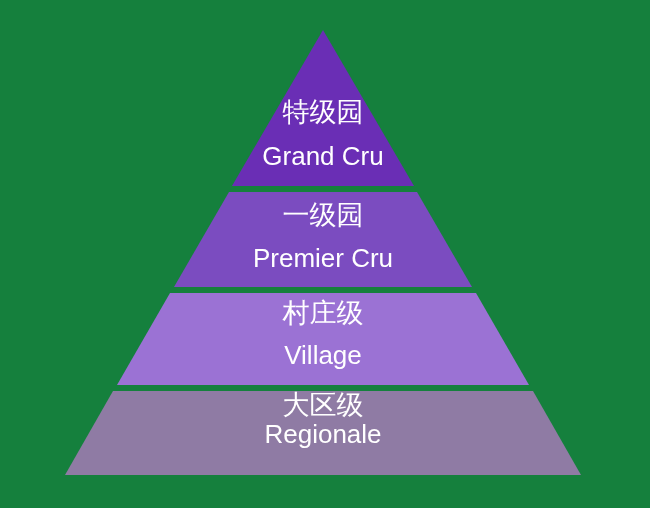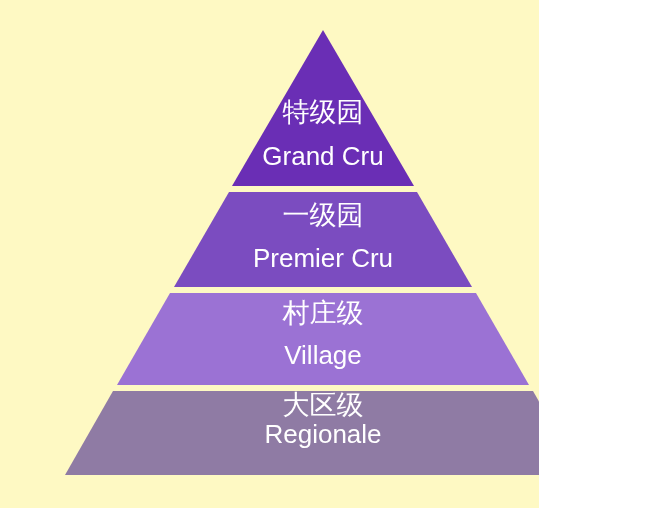--- a/index.html
+++ b/index.html
@@ -2,23 +2,23 @@
 <html><head>
 <meta charset="utf-8">
 <style>
   html, body {
     margin: 0;
     padding: 0;
     background: #ffffff;
   }
   .stage {
     position: relative;
-    width: 539px;
+    width: 650px;
     height: 508px;
-    background: #fef9c3;
+    background: #15803d;
     overflow: hidden;
     font-family: "Liberation Sans", "DejaVu Sans", sans-serif;
   }
   svg {
     display: block;
   }
   .tier-label-cn {
     font-family: "Liberation Sans", "DejaVu Sans", sans-serif;
     font-size: 27px;
     fill: #ffffff;

